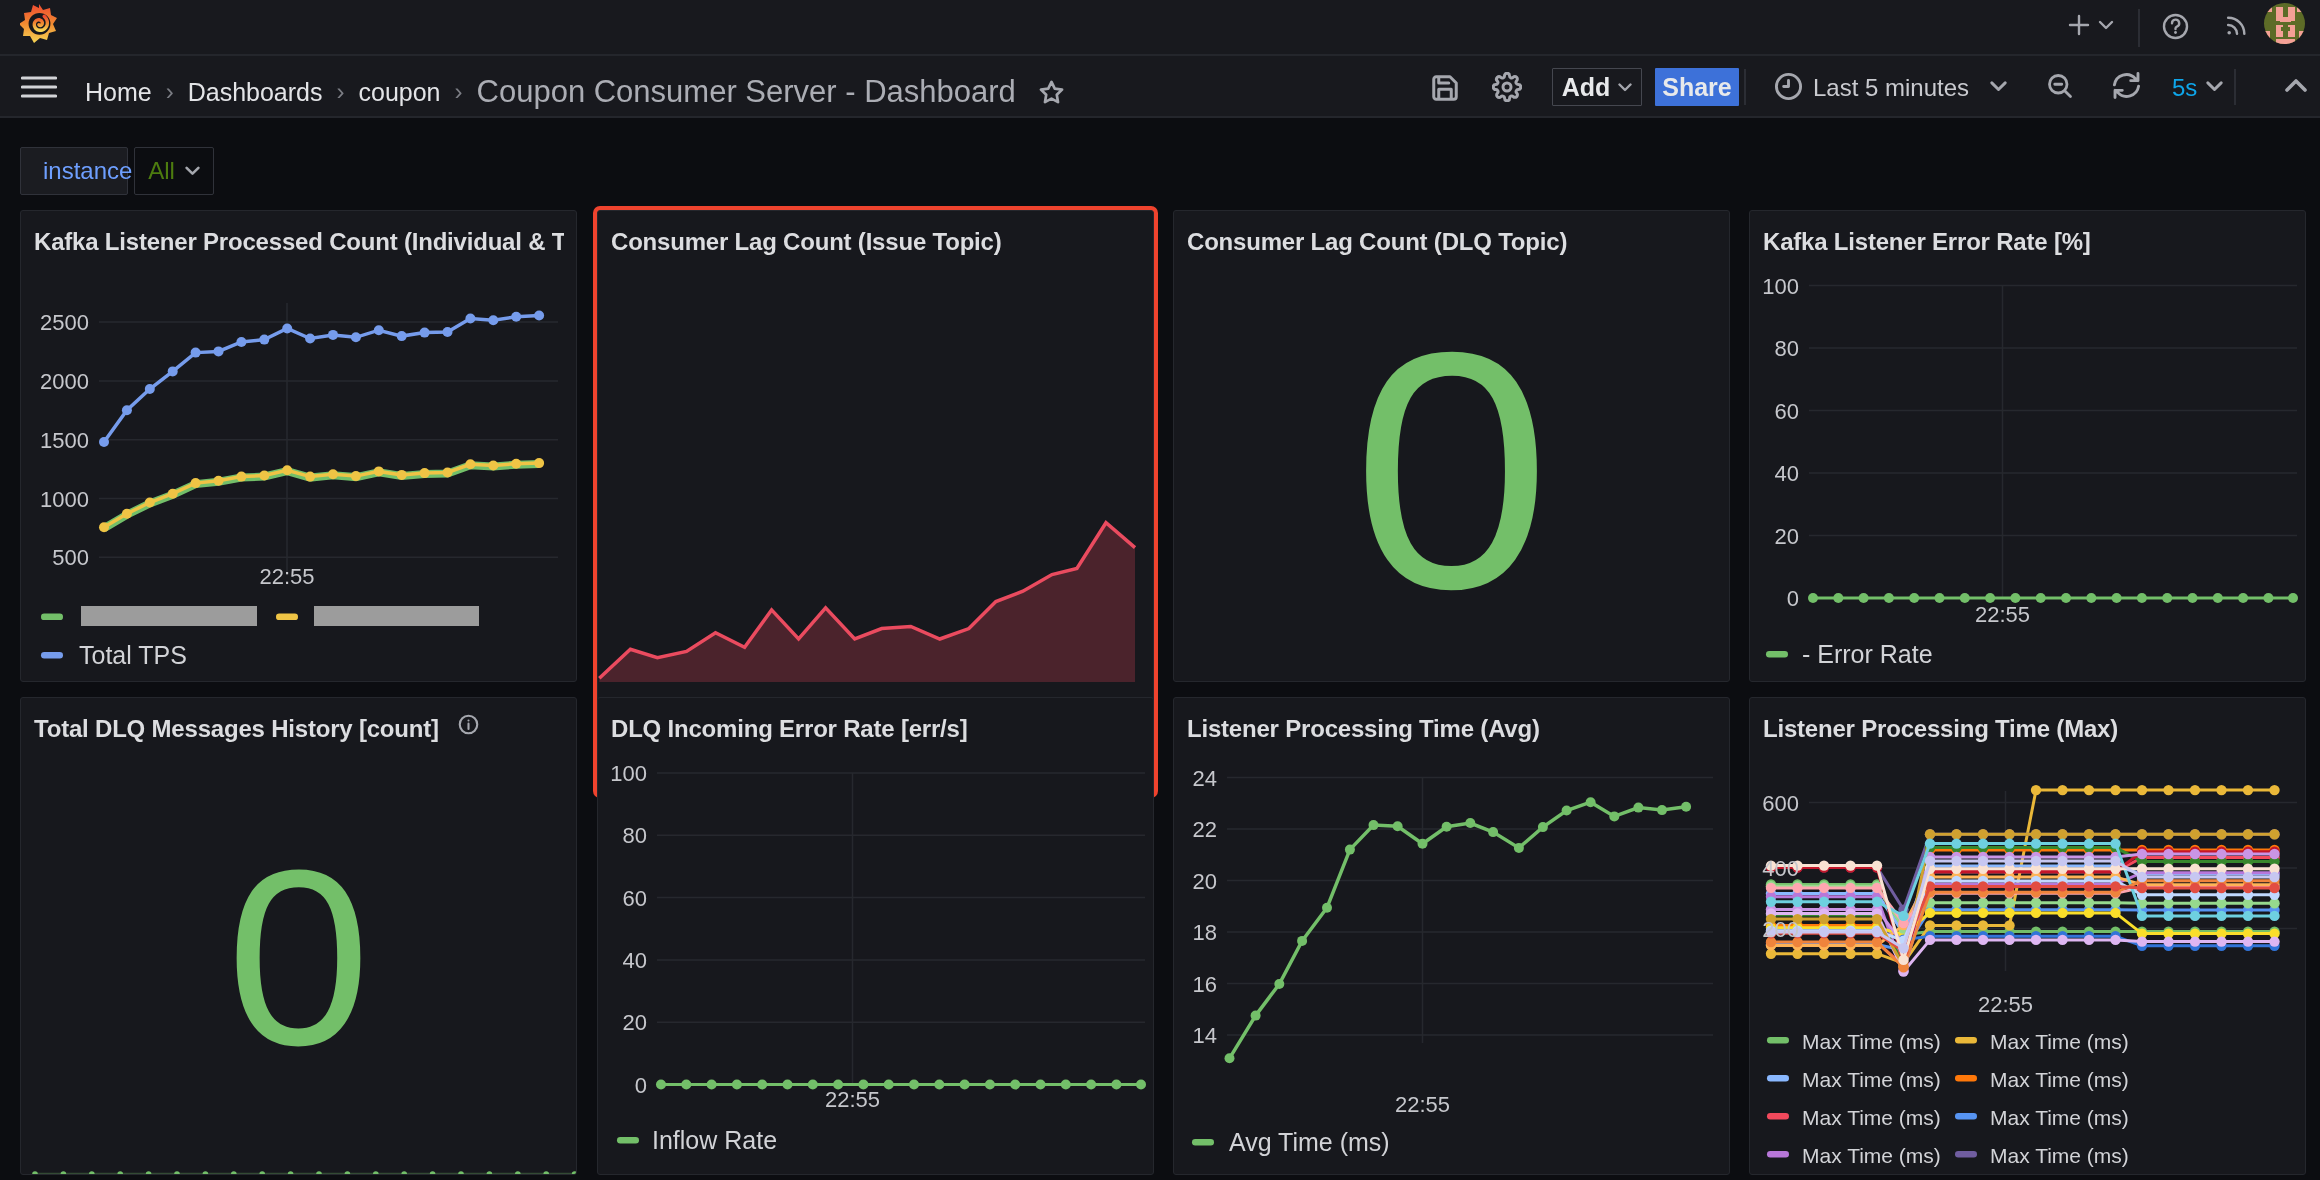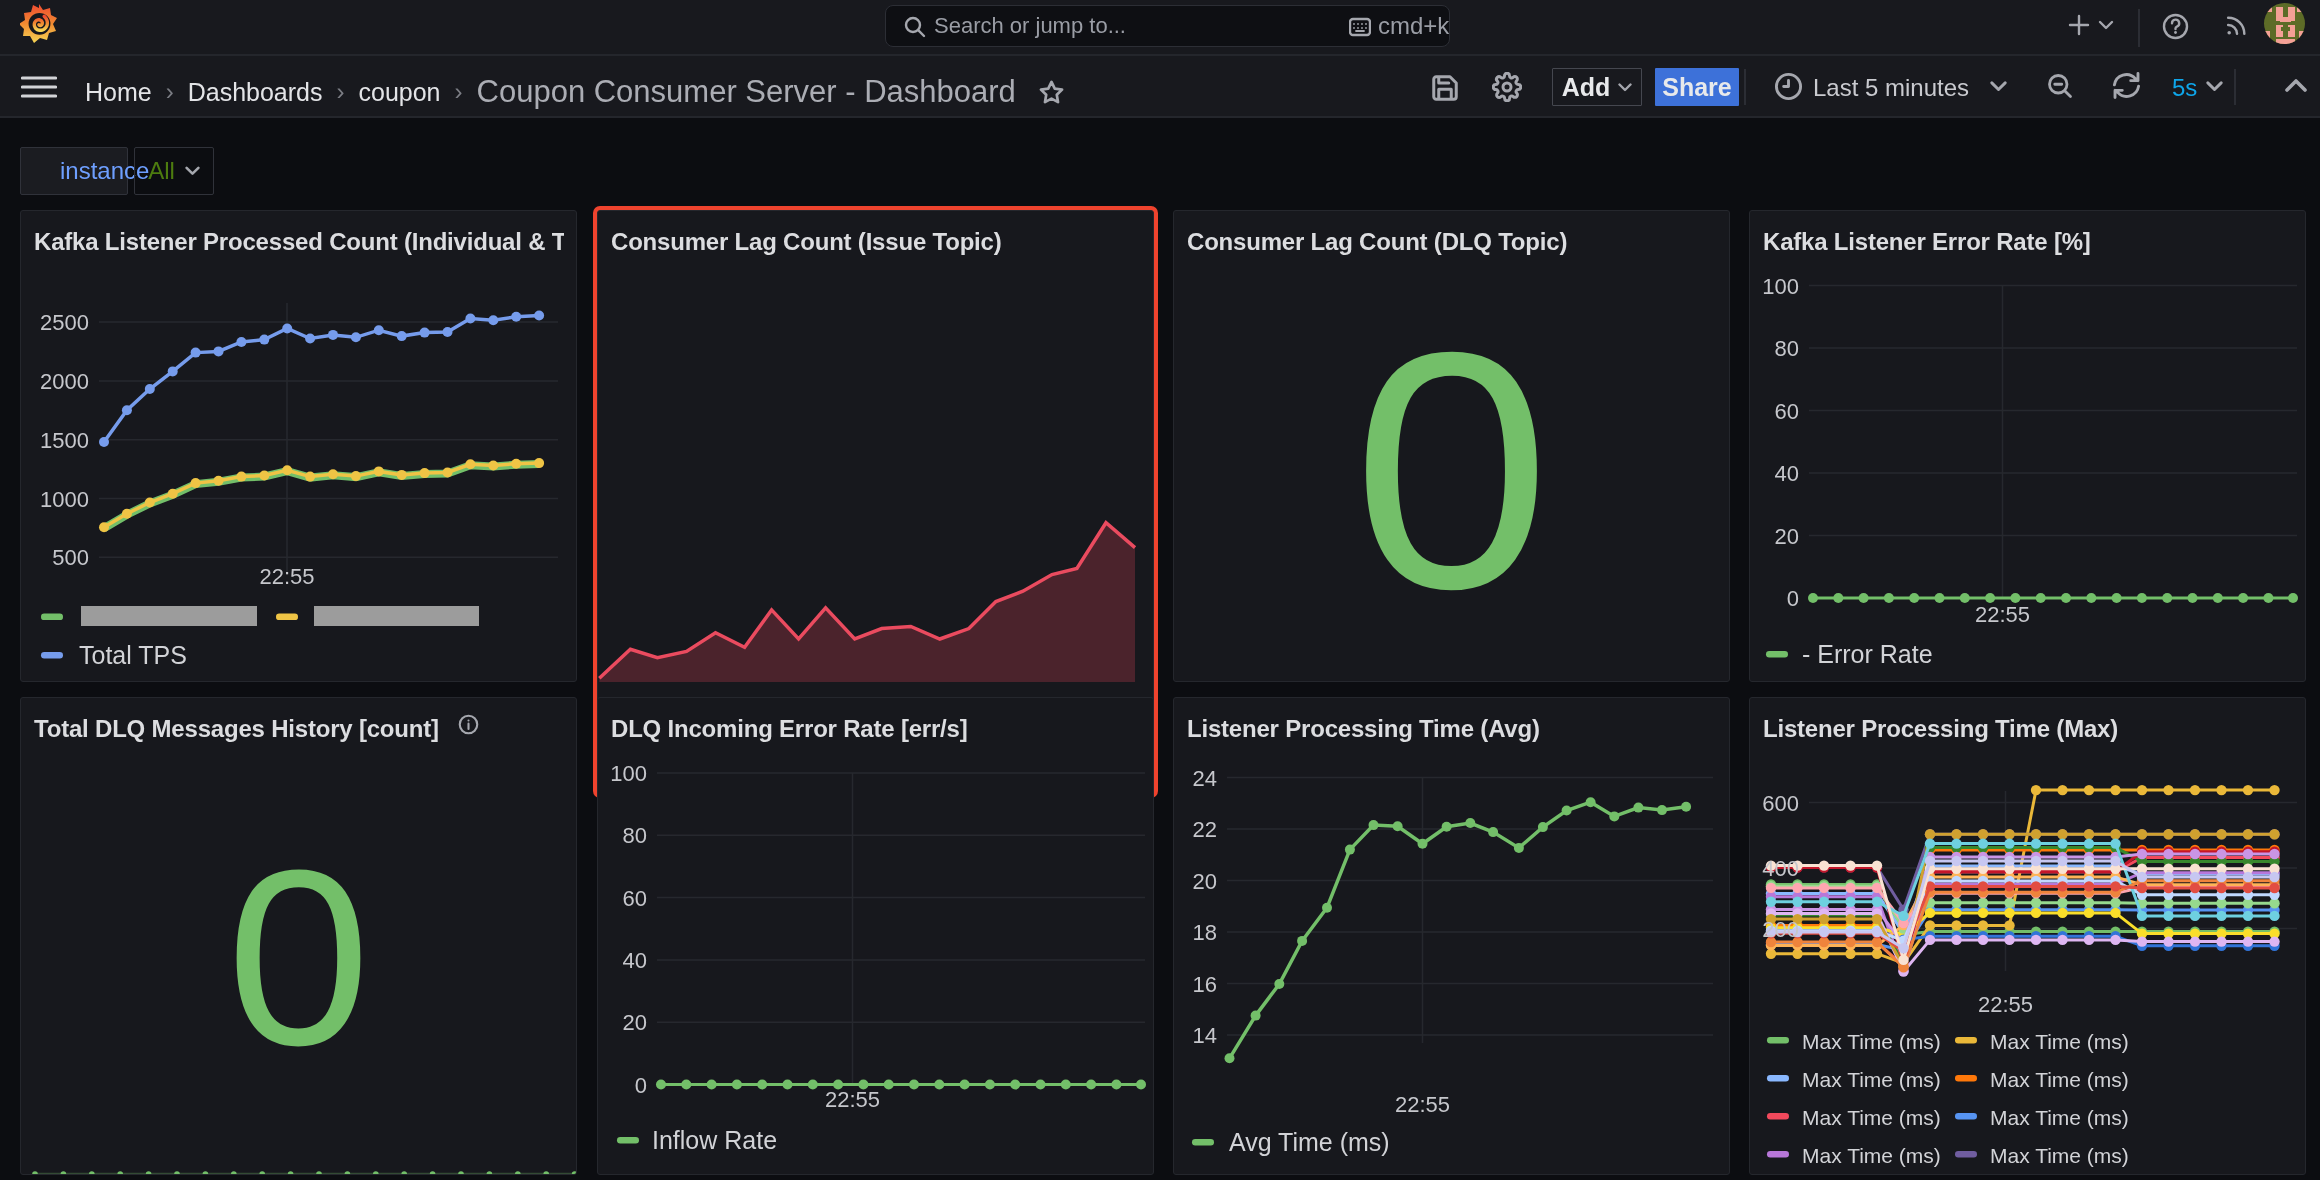--- a/index.html
+++ b/index.html
@@ -34,32 +34,20 @@
           <linearGradient id="glogo" x1="0" y1="0" x2="0" y2="1">
       <stop offset="0" stop-color="#f04a31"></stop>
             <stop offset="0.5" stop-color="#f08a31"></stop>
             <stop offset="1" stop-color="#f5d454"></stop>
     </linearGradient>
         </defs>
     <path fill="url(#glogo)" d="M19 2 L23 8 L30 6 L31 13 L37 16 L33 22 L36 29 L29 31 L27 38 L20 36 L14 41 L10 34 L3 34 L4 27 L-1 22 L5 18 L4 11 L11 10 L13 3 L19 6 Z"></path>
     <circle cx="19.5" cy="21.8" r="10.9" fill="#17181d"></circle>
     <path d="M24.2,14.3 L25.4,15.5 L26.3,16.9 L27.0,18.4 L27.3,20.0 L27.3,21.6 L27.1,23.1 L26.5,24.5 L25.7,25.7 L24.7,26.7 L23.6,27.5 L22.3,28.0 L21.0,28.3 L19.7,28.3 L18.5,28.0 L17.3,27.6 L16.3,26.9 L15.5,26.1 L14.9,25.1 L14.5,24.1 L14.3,23.0 L14.3,22.0 L14.5,21.0 L14.9,20.1 L15.5,19.3 L16.2,18.7 L16.9,18.2 L17.7,17.9 L18.6,17.8 L19.4,17.8 L20.1,18.0 L20.8,18.4 L21.4,18.8 L21.8,19.4 L22.1,19.9 L22.3,20.6 L22.3,21.1 L22.2,21.7 L22.1,22.2 L21.8,22.7 L21.4,23.0 L21.1,23.3 L20.7,23.4 L20.3,23.5 L19.9,23.4 L19.5,23.3 L19.3,23.2 L19.1,23.0 L18.9,22.7" fill="none" stroke="url(#glogo)" stroke-width="3.4" stroke-linecap="round"></path>
   </svg>
-  <div id="search">
-    <svg class="icon abs" style="left:17px;top:9px" width="24" height="24" viewBox="0 0 24 24">
-          <circle cx="10" cy="10" r="7"></circle>
-          <path d="M15.2 15.2 L21 21"></path>
-        </svg>
-    <span style="position:absolute;left:48px">Search or jump to...</span>
-    <svg class="icon abs" style="left:463px;top:11px" width="22" height="20" viewBox="0 0 22 20">
-          <rect x="1" y="2" width="20" height="16" rx="3"></rect>
-          <path d="M5 7h0M9 7h0M13 7h0M17 7h0M5 11h0M9 11h0M13 11h0M17 11h0M7 14h8" stroke-width="1.8"></path>
-        </svg>
-    <span class="kbd" style="position:absolute;left:492px">cmd+k</span>
-  </div>
   <svg class="icon abs" style="left:2068px;top:14px" width="22" height="22" viewBox="0 0 22 22" stroke-width="2.2">
         <path d="M11 2v18M2 11h18"></path>
       </svg>
   <svg class="icon abs" style="left:2098px;top:20px" width="16" height="10" viewBox="0 0 16 10" stroke-width="2.4">
         <path d="M2 2l6 6 6-6"></path>
       </svg>
   <div class="vdiv" style="left:2138px;top:9px;height:38px"></div>
   <svg class="icon abs" style="left:2162px;top:13px" width="27" height="27" viewBox="0 0 27 27" stroke-width="2">
         <circle cx="13.5" cy="13.5" r="11.5"></circle>
         <path d="M10 10.2a3.6 3.6 0 1 1 4.9 3.4c-1 .4-1.4 1-1.4 2v.5"></path>
@@ -140,21 +128,21 @@
   <span class="abs" style="left:2172px;top:18px;font-size:24px;font-weight:500;color:#0ea5e9">5s</span>
   <svg class="icon abs" style="left:2206px;top:25px" width="17" height="11" viewBox="0 0 14 9" stroke-width="2.2">
         <path d="M1.5 1.5l5.5 5.5 5.5-5.5"></path>
       </svg>
   <div class="vdiv" style="left:2234px;top:13px;height:36px"></div>
   <svg class="icon abs" style="left:2284px;top:22px" width="24" height="15" viewBox="0 0 16 10" stroke-width="2.4">
         <path d="M2 8l6-6 6 6"></path>
       </svg>
 </div>
 
-<div class="varbox" style="left:20px;width:108px;background:#1b1c21;justify-content:flex-start;padding-left:39px">
+<div class="varbox" style="left:20px;width:108px;background:#1b1c21;justify-content:flex-start;padding-left:22px">
       <span style="color:#6e9fff;font-weight:500">instance</span>
     </div>
 <div class="varbox" style="left:134px;width:80px;background:transparent;justify-content:center">
       <span style="color:#4d7c0f;font-weight:400">All</span>
 <svg class="icon" style="margin-left:10px" width="15" height="10" viewBox="0 0 14 9" stroke-width="2.2">
         <path d="M1.5 1.5l5.5 5.5 5.5-5.5"></path>
       </svg>
     </div>
 
 <div class="panel" id="p1" style="left:20px;top:210px;width:557px;height:472px">

